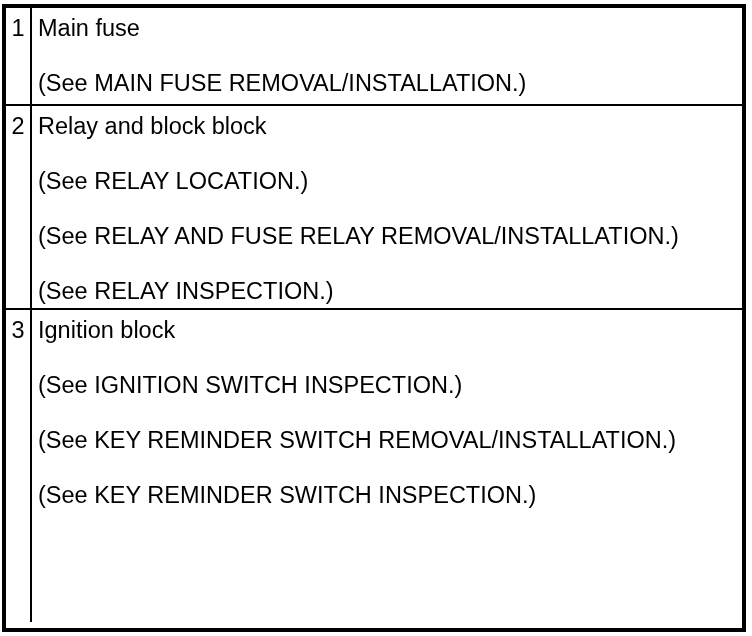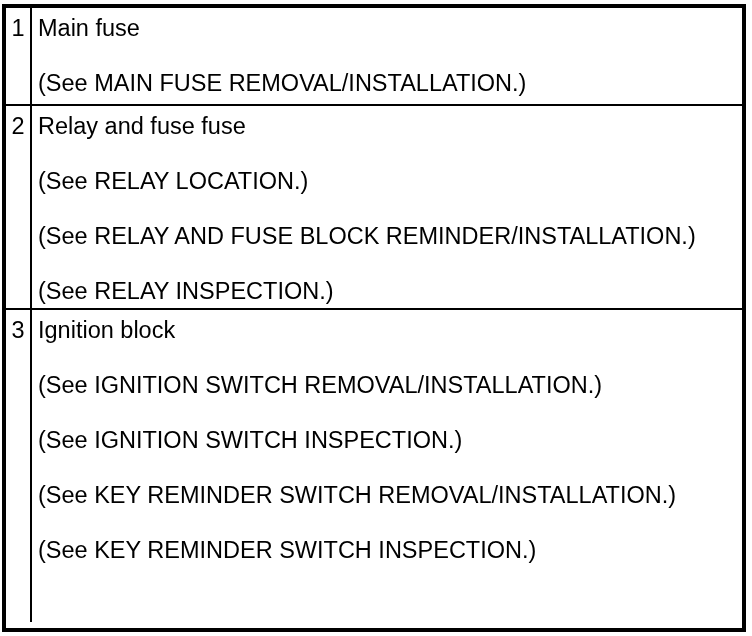--- a/index.html
+++ b/index.html
@@ -75,32 +75,31 @@
       <div class="num-cell">1</div>
       <div class="desc-cell">
         <p class="line">Main fuse</p>
         <p class="line">(See MAIN FUSE REMOVAL/INSTALLATION.)</p>
       </div>
     </div>
 
     <div class="trow trow-2 divided">
       <div class="num-cell">2</div>
       <div class="desc-cell">
-        <p class="line">Relay and fuse fuse</p>
+        <p class="line">Relay and block block</p>
         <p class="line">(See RELAY LOCATION.)</p>
-        <p class="line">(See RELAY AND FUSE BLOCK REMINDER/INSTALLATION.)</p>
+        <p class="line">(See RELAY AND FUSE RELAY REMOVAL/INSTALLATION.)</p>
         <p class="line">(See RELAY INSPECTION.)</p>
       </div>
     </div>
 
     <div class="trow trow-3">
       <div class="num-cell">3</div>
       <div class="desc-cell">
         <p class="line">Ignition block</p>
-        <p class="line">(See IGNITION SWITCH REMOVAL/INSTALLATION.)</p>
         <p class="line">(See IGNITION SWITCH INSPECTION.)</p>
         <p class="line">(See KEY REMINDER SWITCH REMOVAL/INSTALLATION.)</p>
         <p class="line">(See KEY REMINDER SWITCH INSPECTION.)</p>
       </div>
     </div>
 
   </div>
 </div>
 
 </body></html>

